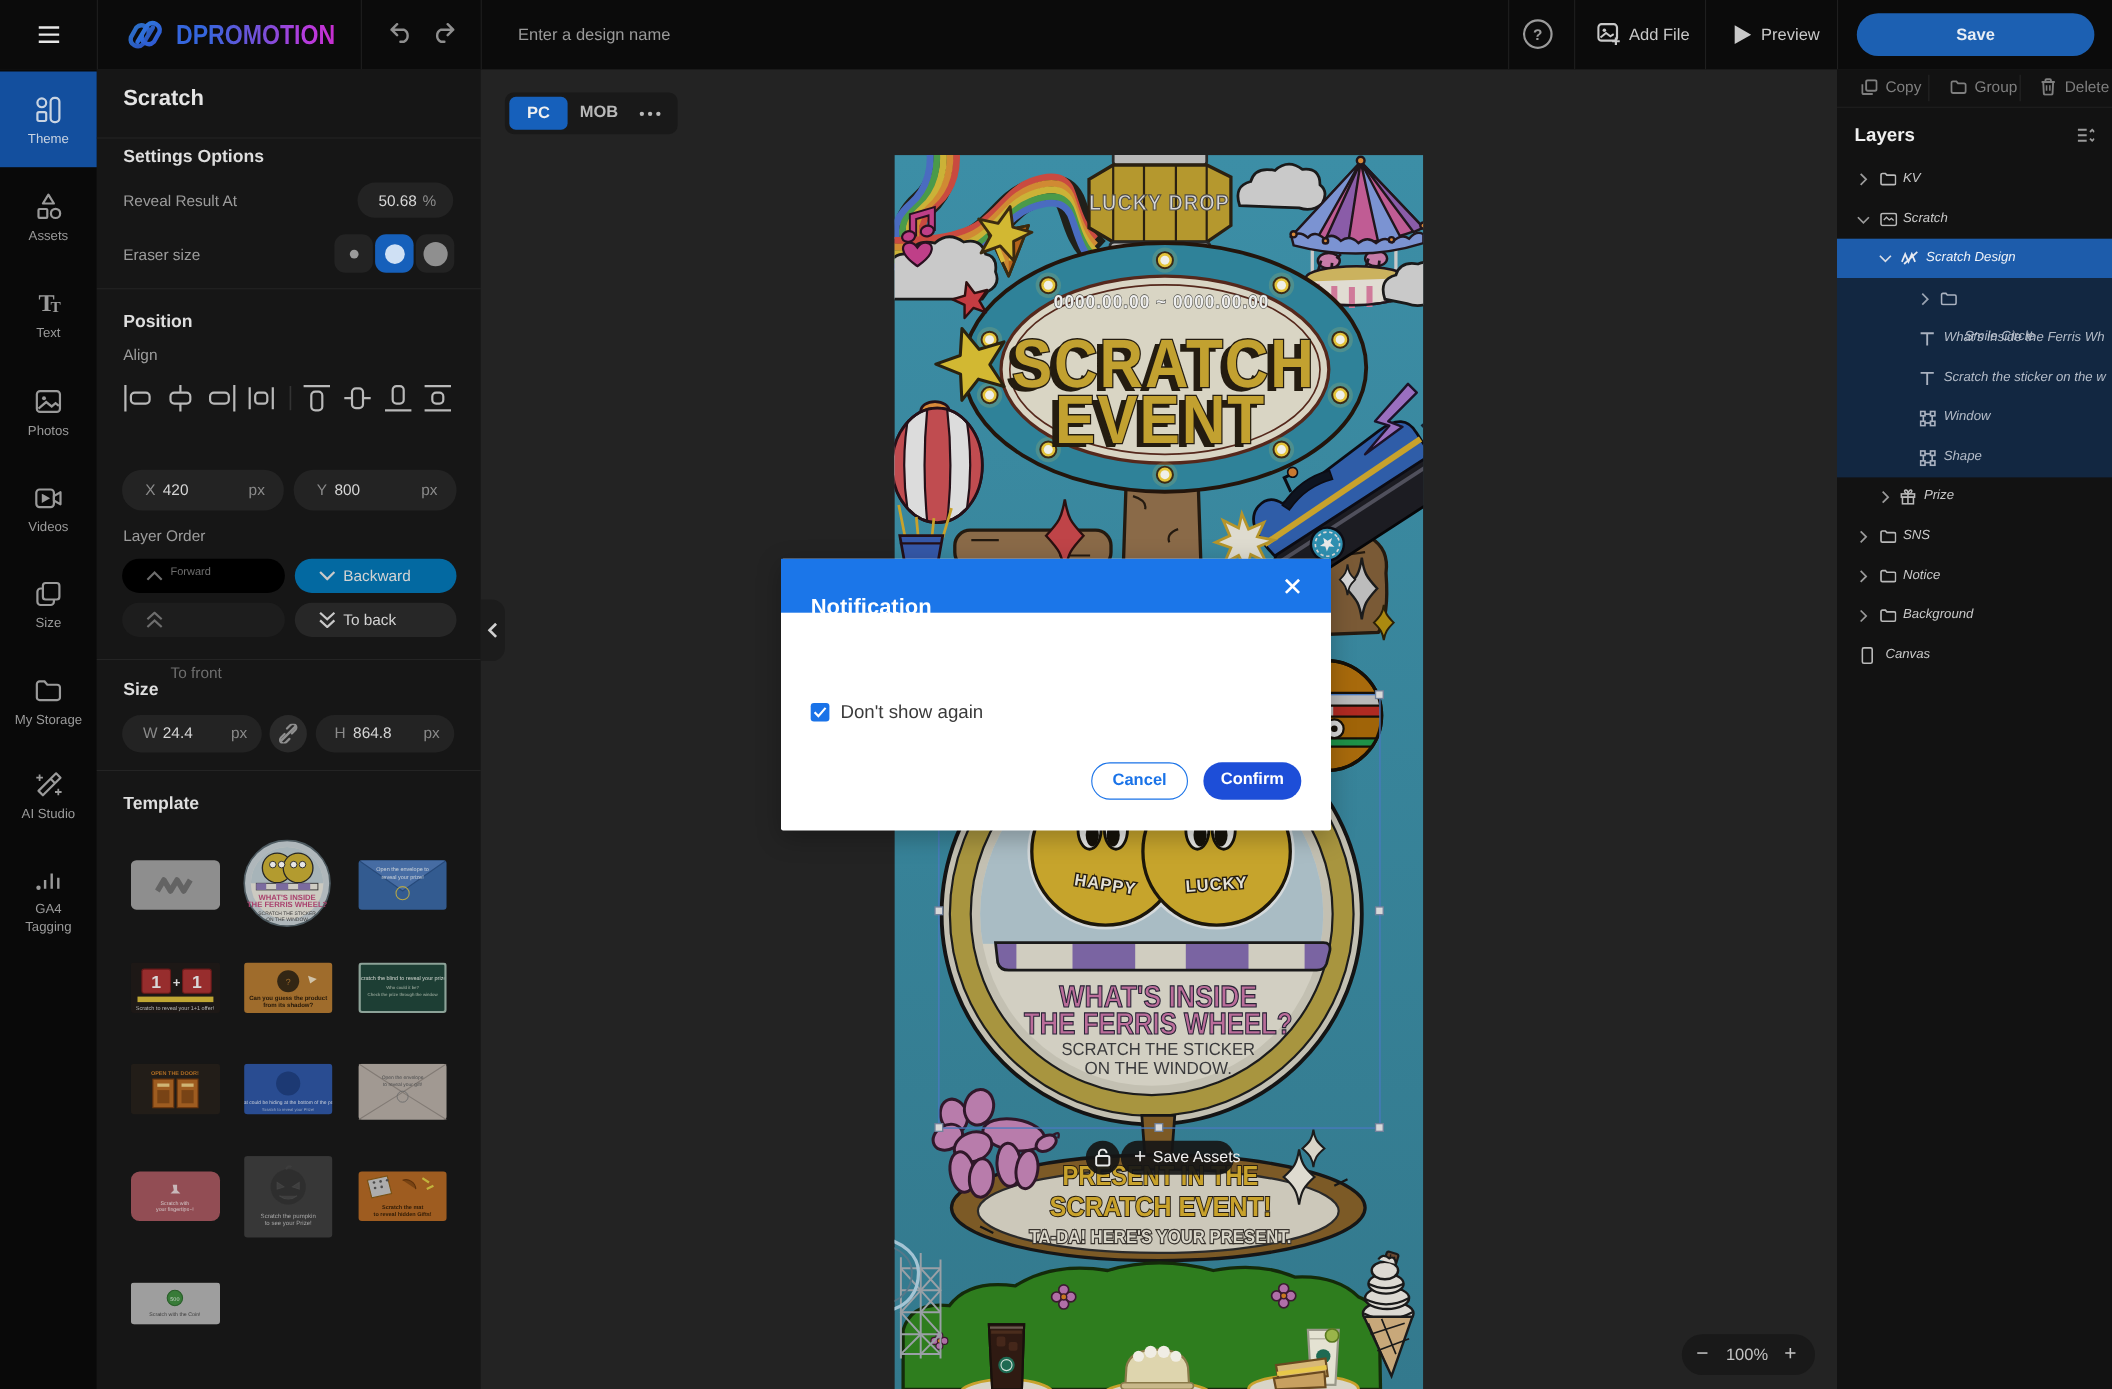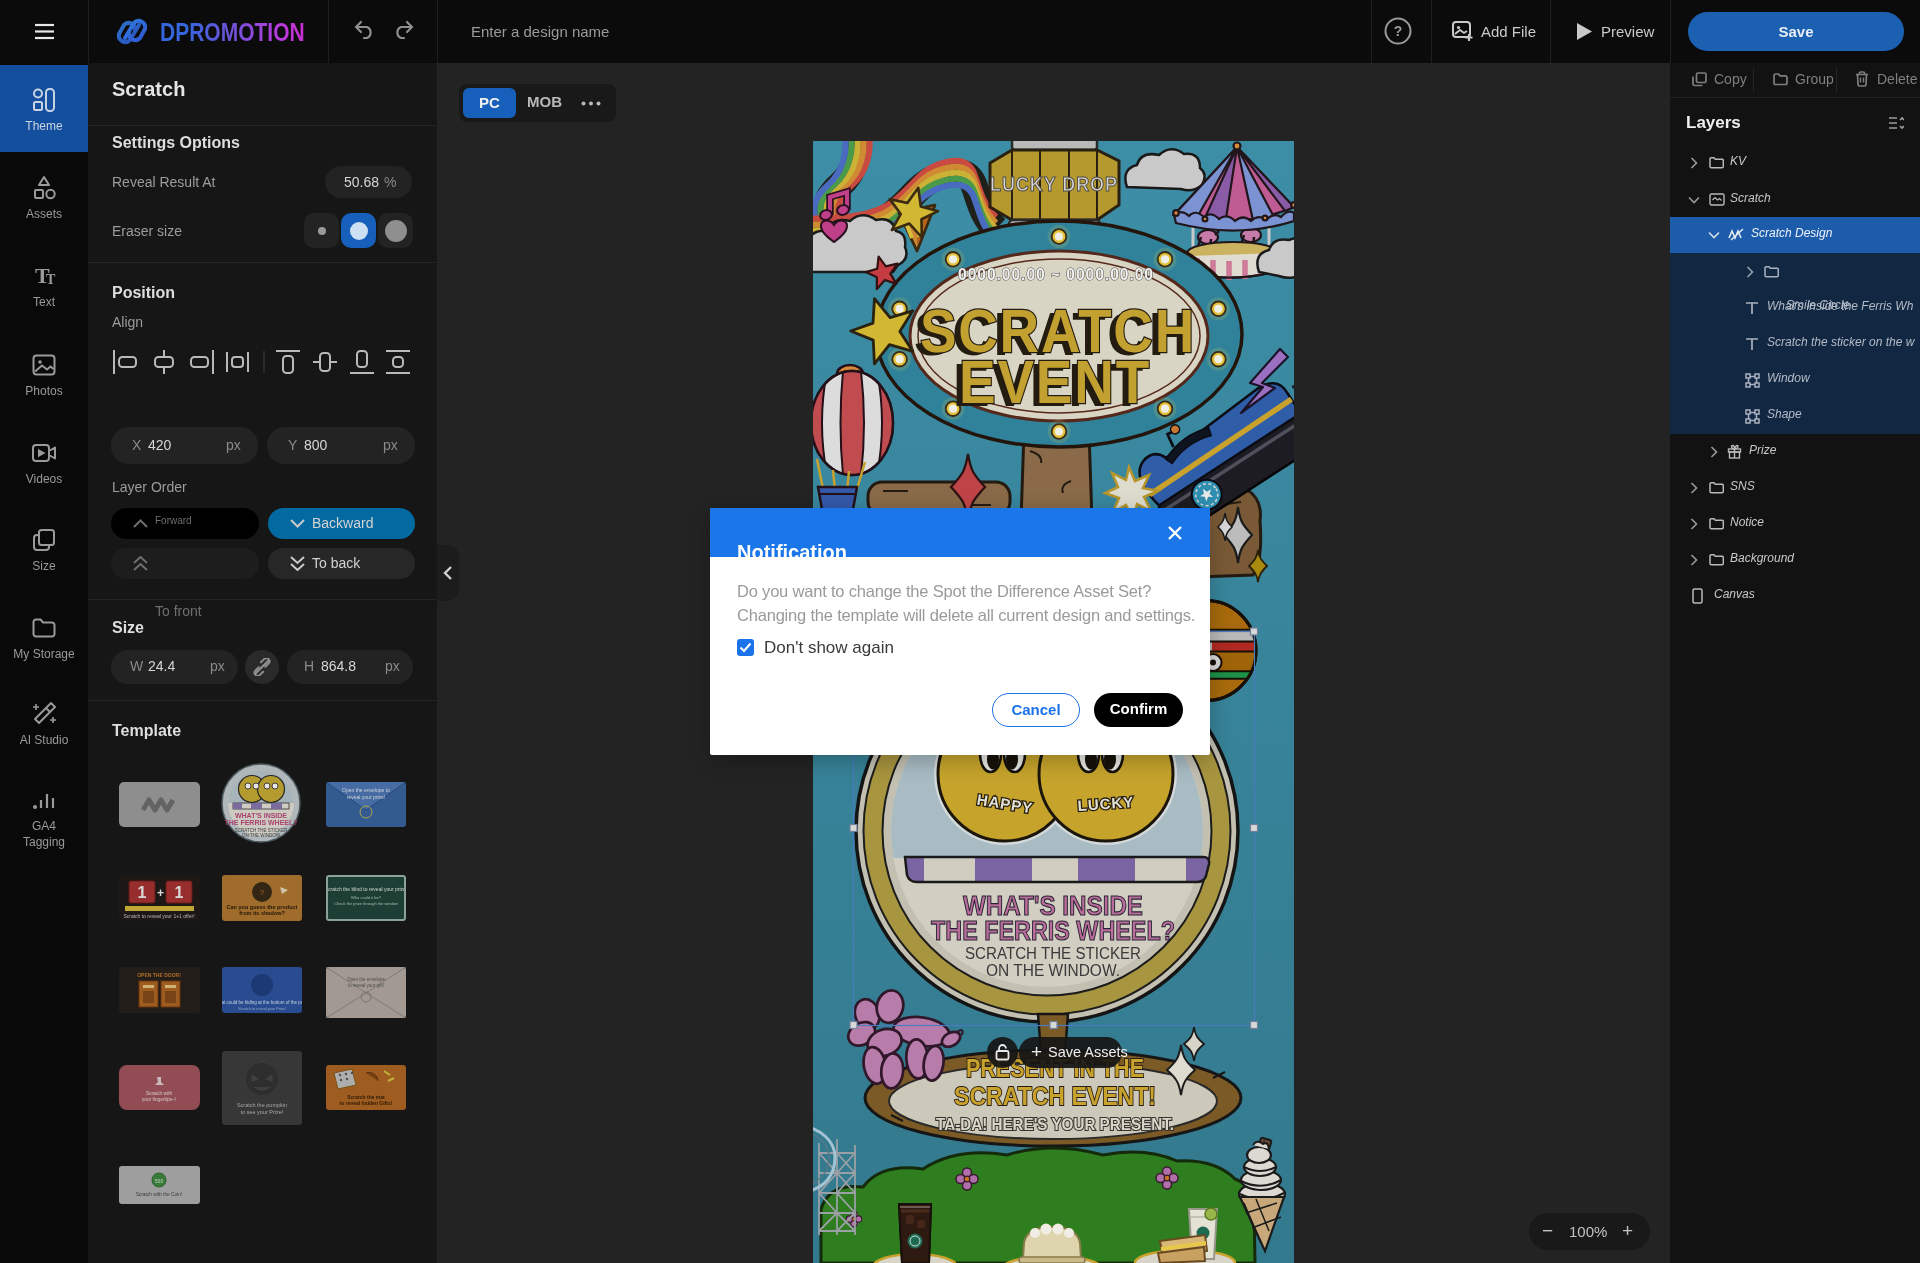--- a/index.html
+++ b/index.html
@@ -921,22 +921,21 @@
   <div class="abs" style="left:93px;top:7px;font-size:19px;">+</div>
 </div>
 
 <div id="modal">
   <div id="modalhead">
     <div class="abs" style="left:27px;top:13px;color:#fff;font-size:20px;font-weight:bold;margin-top:20px;">Notification</div>
     <svg class="abs" style="left:458px;top:18px" width="14" height="14" viewBox="0 0 14 14">
         <path d="M 1,1 L 13,13 M 13,1 L 1,13" stroke="#fff" stroke-width="2.4"></path>
       </svg>
   </div>
-  <div class="abs" style="left:27px;top:72px;color:#9a9a9a;font-size:16.5px;line-height:23.5px;white-space:nowrap;letter-spacing:-0.2px;">Do you want to change the Spot the Difference Asset Set?<br>Changing the template will delete all current design and settings.</div>
   <div class="abs" style="left:27px;top:131px;width:17px;height:17px;background:#1a73e8;border-radius:3px;">
       <svg style="position:absolute;left:2px;top:3px" width="13" height="11" viewBox="0 0 13 11">
         <path d="M 1.5,5.5 L 5,9 L 11.5,1.5" fill="none" stroke="#fff" stroke-width="2"></path>
       </svg>
     </div>
   <div class="abs" style="left:54px;top:130px;color:#3a3a3a;font-size:17px;">Don't show again</div>
   <div class="abs" style="left:282px;top:185px;width:88px;height:34px;border:1.5px solid #1a73e8;border-radius:18px;color:#1a73e8;font-size:15px;font-weight:bold;text-align:center;line-height:31px;">Cancel</div>
-  <div class="abs" style="left:384px;top:185px;width:89px;height:34px;background:#000000;border-radius:18px;color:#fff;font-size:15px;font-weight:bold;text-align:center;line-height:31px;">Confirm</div>
+  <div class="abs" style="left:384px;top:185px;width:89px;height:34px;background:#1d4ed8;border-radius:18px;color:#fff;font-size:15px;font-weight:bold;text-align:center;line-height:31px;">Confirm</div>
 </div>
 
 </body></html>

